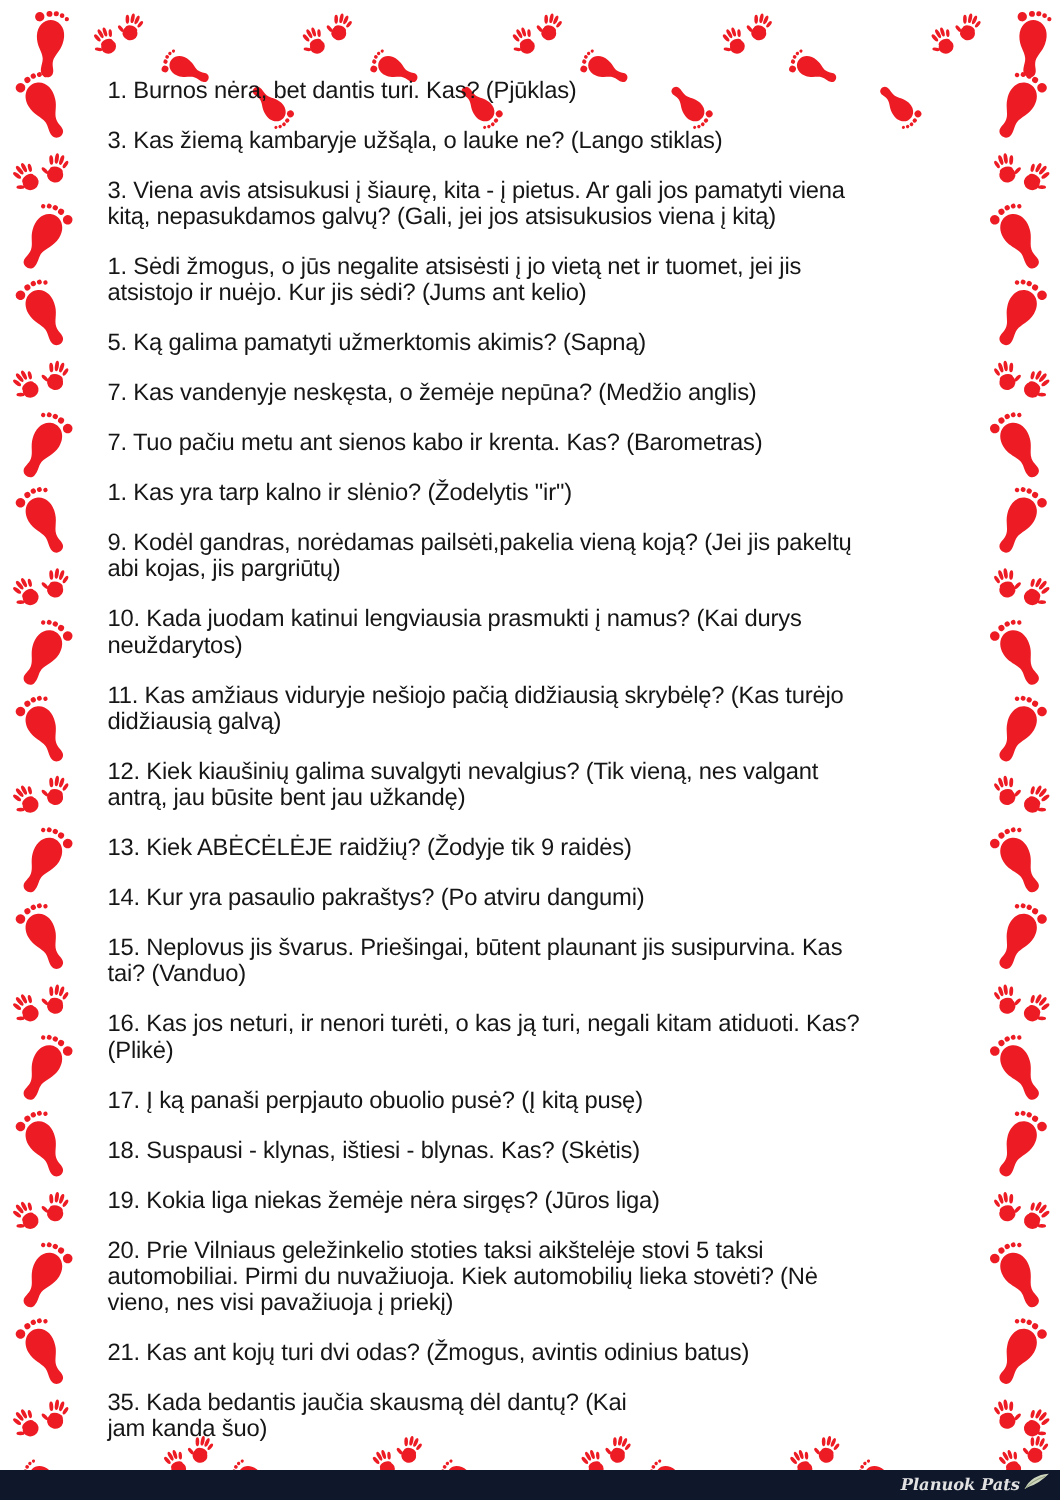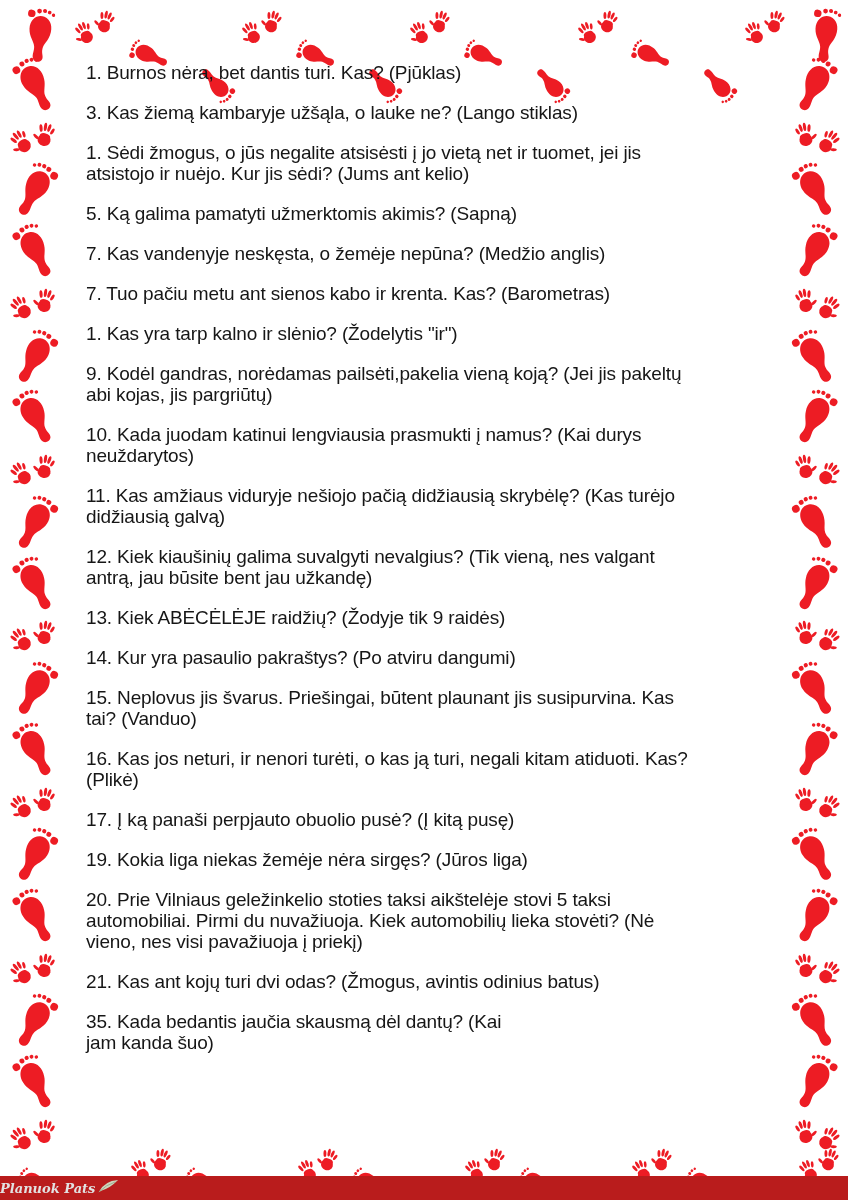--- a/index.html
+++ b/index.html
@@ -21,22 +21,22 @@
   .edge-top{left:22px;right:6px;top:8px;height:56px;flex-direction:row;
             justify-content:space-between;align-items:flex-start;}
   .edge-bottom{left:26px;right:4px;bottom:10px;height:54px;flex-direction:row;
             justify-content:space-between;align-items:flex-end;}
   .edge-left{left:4px;top:58px;bottom:44px;width:62px;flex-direction:column;
             justify-content:space-between;align-items:center;}
   .edge-right{right:2px;top:58px;bottom:44px;width:62px;flex-direction:column;
             justify-content:space-between;align-items:center;transform:scaleX(-1);}
   
   .footer{
-    position:absolute;left:0;right:0;bottom:0;height:24px;background:#b91c1c;z-index:5;
-    display:flex;align-items:center;padding-right:8px;gap:2px;
+    position:absolute;left:0;right:0;bottom:0;height:24px;background:#0f172a;z-index:5;
+    display:flex;align-items:center;justify-content:flex-end;padding-right:8px;gap:2px;
   }
   .watermark{
     font-family:"DejaVu Serif", serif;font-style:italic;font-weight:bold;
     font-size:13px;color:#e2e2e2;line-height:1;
   }
 </style>
 </head>
 <body>
 
 <svg width="0" height="0" style="position:absolute" aria-hidden="true">
@@ -284,20 +284,22 @@
     </svg>
     <svg width="52" height="40" viewBox="0 0 130 100">
       <use href="#hand-shape" transform="translate(62 2) scale(0.56) rotate(14 50 65)"></use>
       <use href="#hand-shape" transform="translate(2 20) scale(0.56) rotate(-34 50 65)"></use>
     </svg>
   </div>
 
 <div class="content">
     <div class="riddle">1. Burnos nėra, bet dantis turi. Kas? (Pjūklas)</div>
     <div class="riddle">3. Kas žiemą kambaryje užšąla, o lauke ne? (Lango stiklas)</div>
+    <div class="riddle">3. Viena avis atsisukusi į šiaurę, kita - į pietus. Ar gali jos pamatyti viena
+kitą, nepasukdamos galvų? (Gali, jei jos atsisukusios viena į kitą)</div>
     <div class="riddle">1. Sėdi žmogus, o jūs negalite atsisėsti į jo vietą net ir tuomet, jei jis
 atsistojo ir nuėjo. Kur jis sėdi? (Jums ant kelio)</div>
     <div class="riddle">5. Ką galima pamatyti užmerktomis akimis? (Sapną)</div>
     <div class="riddle">7. Kas vandenyje neskęsta, o žemėje nepūna? (Medžio anglis)</div>
     <div class="riddle">7. Tuo pačiu metu ant sienos kabo ir krenta. Kas? (Barometras)</div>
     <div class="riddle">1. Kas yra tarp kalno ir slėnio? (Žodelytis "ir")</div>
     <div class="riddle">9. Kodėl gandras, norėdamas pailsėti,pakelia vieną koją? (Jei jis pakeltų
 abi kojas, jis pargriūtų)</div>
     <div class="riddle">10. Kada juodam katinui lengviausia prasmukti į namus? (Kai durys
 neuždarytos)</div>
@@ -305,20 +307,21 @@
 didžiausią galvą)</div>
     <div class="riddle">12. Kiek kiaušinių galima suvalgyti nevalgius? (Tik vieną, nes valgant
 antrą, jau būsite bent jau užkandę)</div>
     <div class="riddle">13. Kiek ABĖCĖLĖJE raidžių? (Žodyje tik 9 raidės)</div>
     <div class="riddle">14. Kur yra pasaulio pakraštys? (Po atviru dangumi)</div>
     <div class="riddle">15. Neplovus jis švarus. Priešingai, būtent plaunant jis susipurvina. Kas
 tai? (Vanduo)</div>
     <div class="riddle">16. Kas jos neturi, ir nenori turėti, o kas ją turi, negali kitam atiduoti. Kas?
 (Plikė)</div>
     <div class="riddle">17. Į ką panaši perpjauto obuolio pusė? (Į kitą pusę)</div>
+    <div class="riddle">18. Suspausi - klynas, ištiesi - blynas. Kas? (Skėtis)</div>
     <div class="riddle">19. Kokia liga niekas žemėje nėra sirgęs? (Jūros liga)</div>
     <div class="riddle">20. Prie Vilniaus geležinkelio stoties taksi aikštelėje stovi 5 taksi
 automobiliai. Pirmi du nuvažiuoja. Kiek automobilių lieka stovėti? (Nė
 vieno, nes visi pavažiuoja į priekį)</div>
     <div class="riddle">21. Kas ant kojų turi dvi odas? (Žmogus, avintis odinius batus)</div>
     <div class="riddle">35. Kada bedantis jaučia skausmą dėl dantų? (Kai
 jam kanda šuo)</div>
   </div>
 
 <div class="footer">

